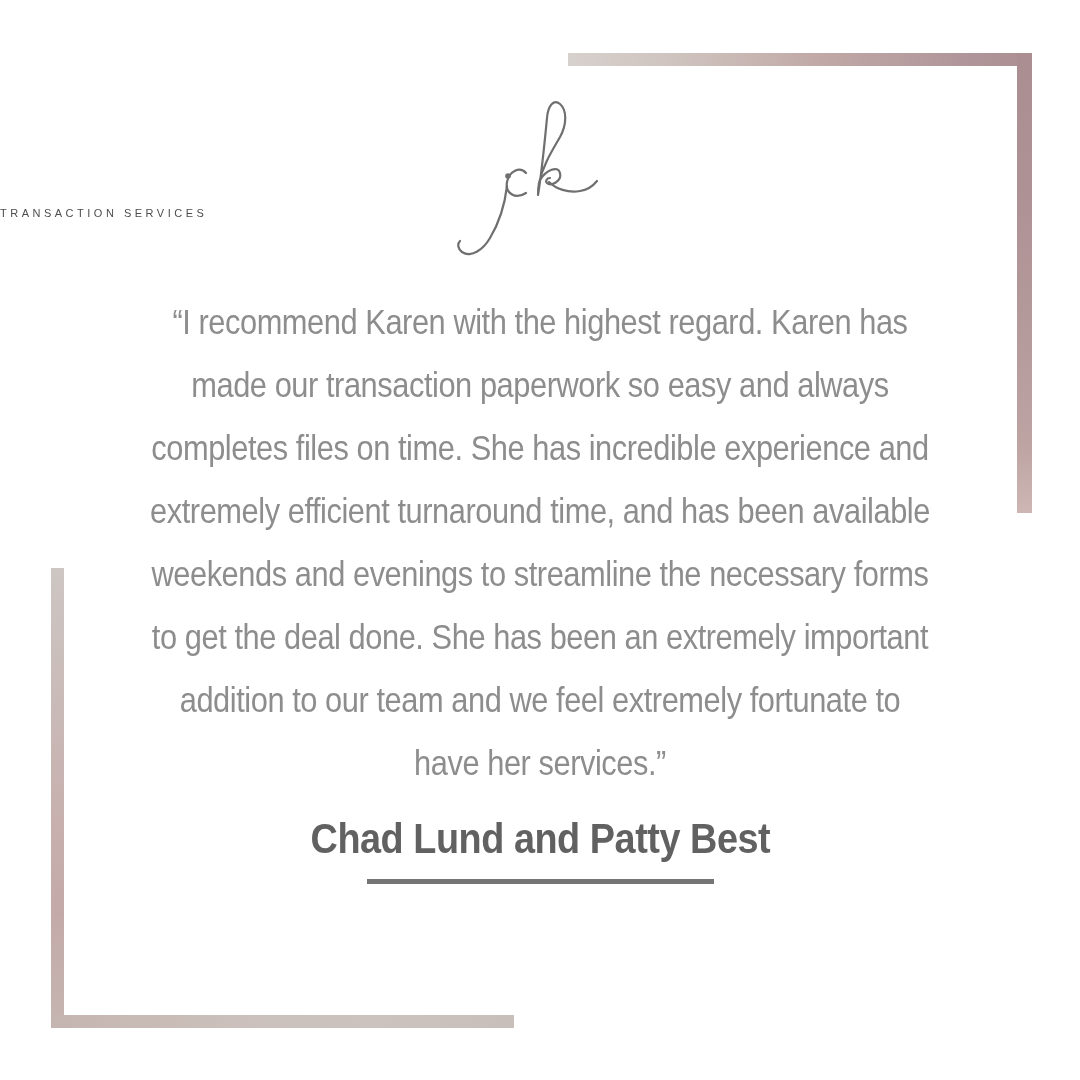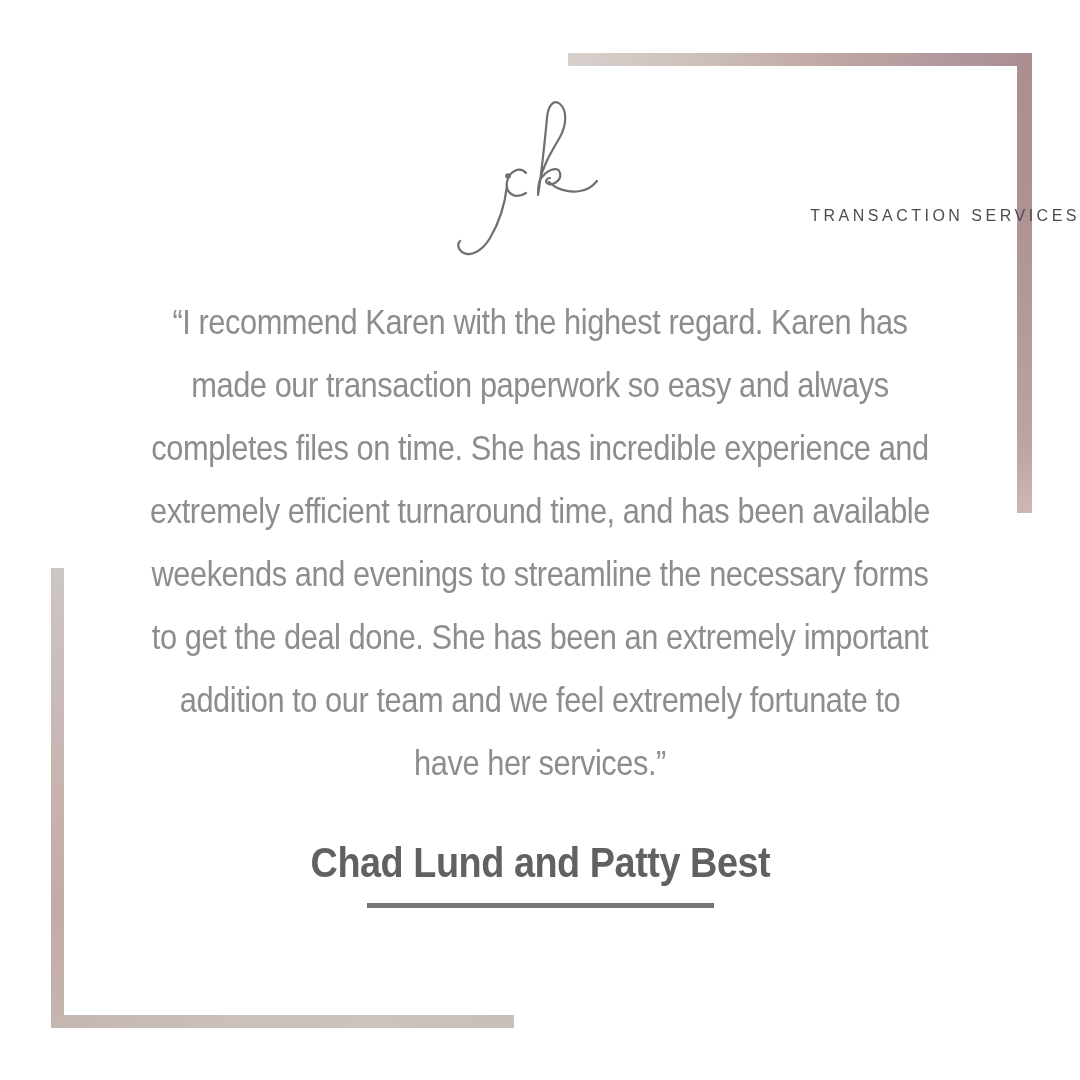--- a/index.html
+++ b/index.html
@@ -37,33 +37,33 @@
   .bar-bl-h{
     left:51px;top:1015px;width:463px;height:13px;
     background-image:
       linear-gradient(90deg,#c5b5b0 0%,#cbc0bb 40%,#ccc3be 70%,#c9bfba 100%),
       radial-gradient(circle at 30% 40%, rgba(255,255,255,0.45) 0 1px, rgba(255,255,255,0) 1.6px),
       radial-gradient(circle at 70% 60%, rgba(94,62,66,0.12) 0 1px, rgba(0,0,0,0) 1.6px);
   }
   
   .logo-script{position:absolute;left:430px;top:93px;width:220px;height:165px;}
   .logo-subtitle{
-    position:absolute;left:0;right:0;top:207px;text-align:right;
-    font-size:16px;letter-spacing:3.5px;color:#4d4d4d;font-weight:400;
+    position:absolute;left:0;right:0;top:207px;text-align:left;
+    font-size:11px;letter-spacing:3.5px;color:#4d4d4d;font-weight:400;
   }
   .sr{position:absolute;width:1px;height:1px;overflow:hidden;clip:rect(0 0 0 0);white-space:nowrap;}
   
   .quote{
     position:absolute;left:0;right:0;top:290px;text-align:center;
     transform:scaleX(0.88);transform-origin:50% 0;
     color:#8d8d8d;font-size:35px;letter-spacing:-0.5px;font-weight:400;
   }
   .quote-line{line-height:63px;white-space:nowrap;}
   
-  .attribution{position:absolute;left:0;right:0;top:815px;text-align:center;margin-top:24px;}
+  .attribution{position:absolute;left:0;right:0;top:815px;text-align:center;}
   .author{
     display:inline-block;transform:scaleX(0.9);transform-origin:50% 50%;
     font-size:42px;font-weight:700;color:#616161;line-height:48px;letter-spacing:-0.5px;
     white-space:nowrap;
   }
   .divider{width:347px;height:5px;background:#757575;margin:16px auto 0 auto;}
   .company{
     display:inline-block;transform:scaleX(0.95);transform-origin:50% 50%;
     margin-top:13px;font-size:42px;font-weight:400;color:#6e6e6e;line-height:50px;
     letter-spacing:1px;white-space:nowrap;

